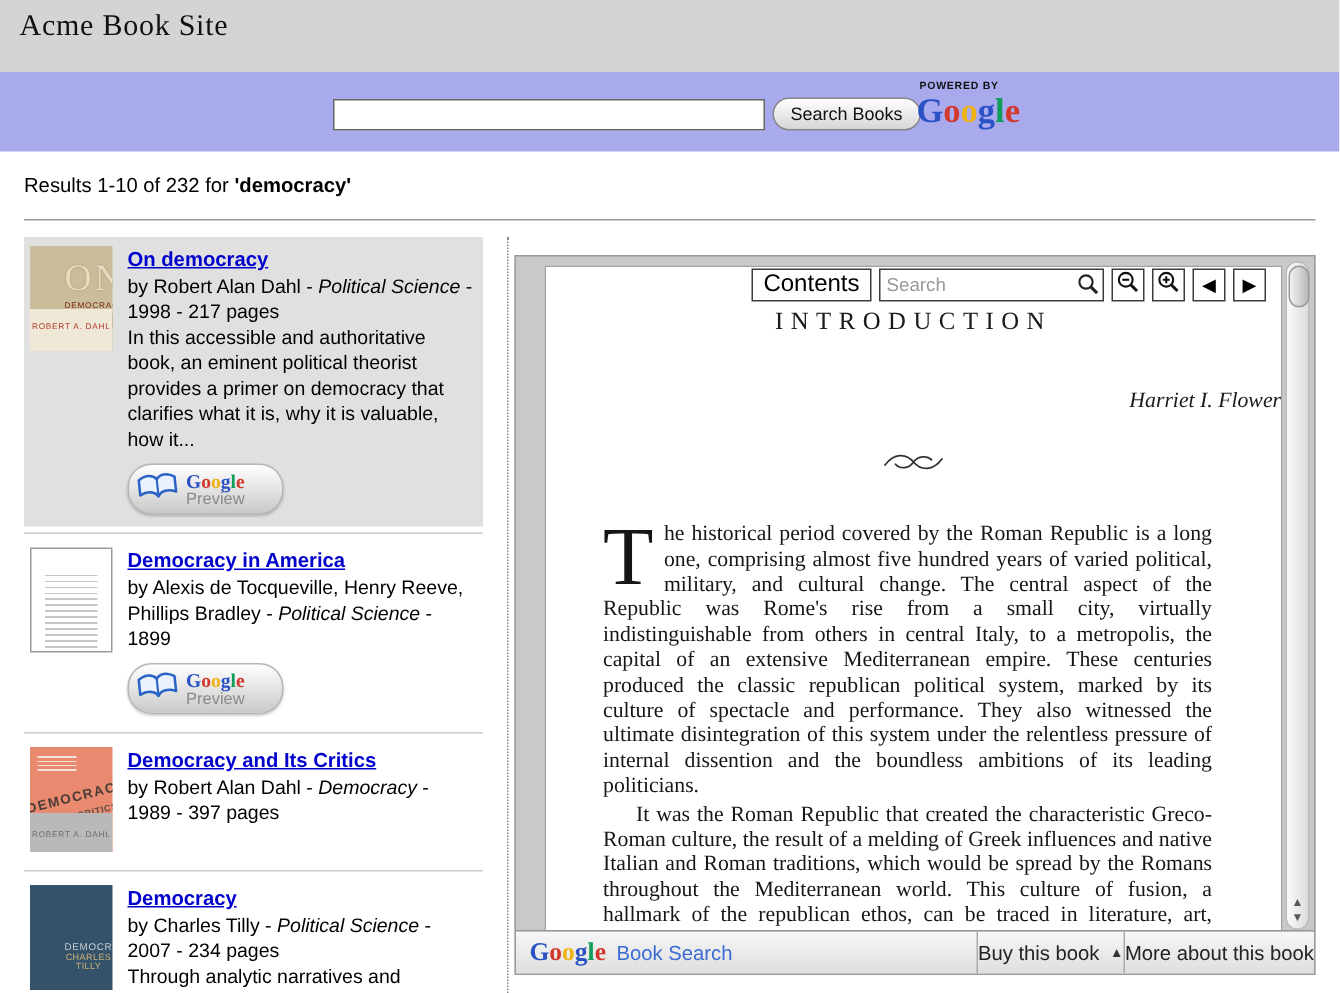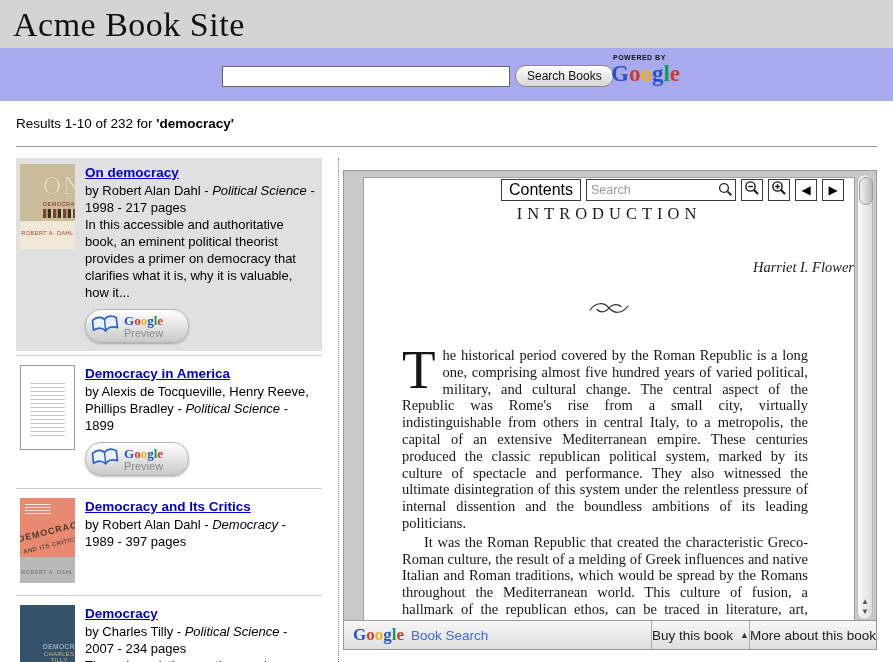--- a/index.html
+++ b/index.html
@@ -3,21 +3,21 @@
 <meta charset="utf-8">
 <style>
   html,body{margin:0;padding:0;}
   body{
     width:893px;height:662px;position:relative;overflow:hidden;
     background:#fff;font-family:"Liberation Sans",sans-serif;color:#000;
   }
   
   .site-header{position:absolute;left:0;top:0;width:893px;height:48px;background:#d4d4d4;}
   .site-title{margin:0;padding:6px 0 0 13px;font-family:"Liberation Serif",serif;
-    font-size:34px;font-weight:normal;color:#111;letter-spacing:.5px;}
+    font-size:20px;font-weight:normal;color:#111;letter-spacing:.5px;}
   
   .search-bar{position:absolute;left:0;top:48px;width:893px;height:53px;background:#a9a9ee;}
   .search-input{position:absolute;left:222px;top:18px;width:280px;height:17px;
     border:1px solid #666;font-size:12px;padding:1px 3px;background:#fff;}
   .search-btn{position:absolute;left:515px;top:17px;height:22px;padding:0 11px;
     border:1px solid #888;border-radius:11px;font-size:12px;color:#111;
     background:linear-gradient(#ffffff,#d6d6d6);cursor:pointer;font-family:"Liberation Sans",sans-serif;}
   .powered{position:absolute;left:611px;top:6px;line-height:1;}
   .powered-label{font-size:7px;font-weight:bold;color:#111;letter-spacing:.5px;display:block;margin:0 0 1px 2px;}
   .gword{font-family:"Liberation Serif",serif;font-weight:bold;}
@@ -25,21 +25,21 @@
   
   .results-line{position:absolute;left:16px;top:116px;font-size:13.5px;}
   .results-line b{font-weight:bold;}
   .top-rule{position:absolute;left:16px;top:146px;width:861px;height:0;border-top:1px solid #999;}
   
   .results-col{position:absolute;left:16px;top:158px;width:322px;height:504px;
     border-right:1px dotted #888;overflow:hidden;}
   .result-item{width:306px;box-sizing:border-box;display:flex;gap:10px;padding:6px 6px 8px 4px;}
   .result-item.selected{background:#e0e0e0;}
   .result-item + .result-item{border-top:1px solid #ccc;margin-top:4px;padding-top:9px;}
-  .cover{width:55px;height:85px;flex:0 0 55px;position:relative;overflow:hidden;box-sizing:border-box;padding-left:23px;}
+  .cover{width:55px;height:70px;flex:0 0 55px;position:relative;overflow:hidden;box-sizing:border-box;padding-left:23px;}
   .rbody{flex:1;font-size:13px;line-height:17px;}
   .rtitle{color:#0000cc;font-weight:bold;font-size:13.5px;text-decoration:underline;cursor:pointer;display:inline-block;margin-bottom:1px;}
   .byline i{font-style:italic;}
   .rdesc{margin-top:0;}
   
   .preview-btn{margin-top:8px;width:92px;height:32px;border:1px solid #b5b5b5;border-radius:16px;
     background:linear-gradient(#ffffff,#c9c9c9);display:flex;align-items:center;gap:4px;
     padding:0 6px 0 4px;cursor:pointer;box-shadow:0 1px 2px rgba(0,0,0,.25);}
   .pv-text{line-height:1;text-align:center;}
   .pv-google{font-size:13px;display:block;}

